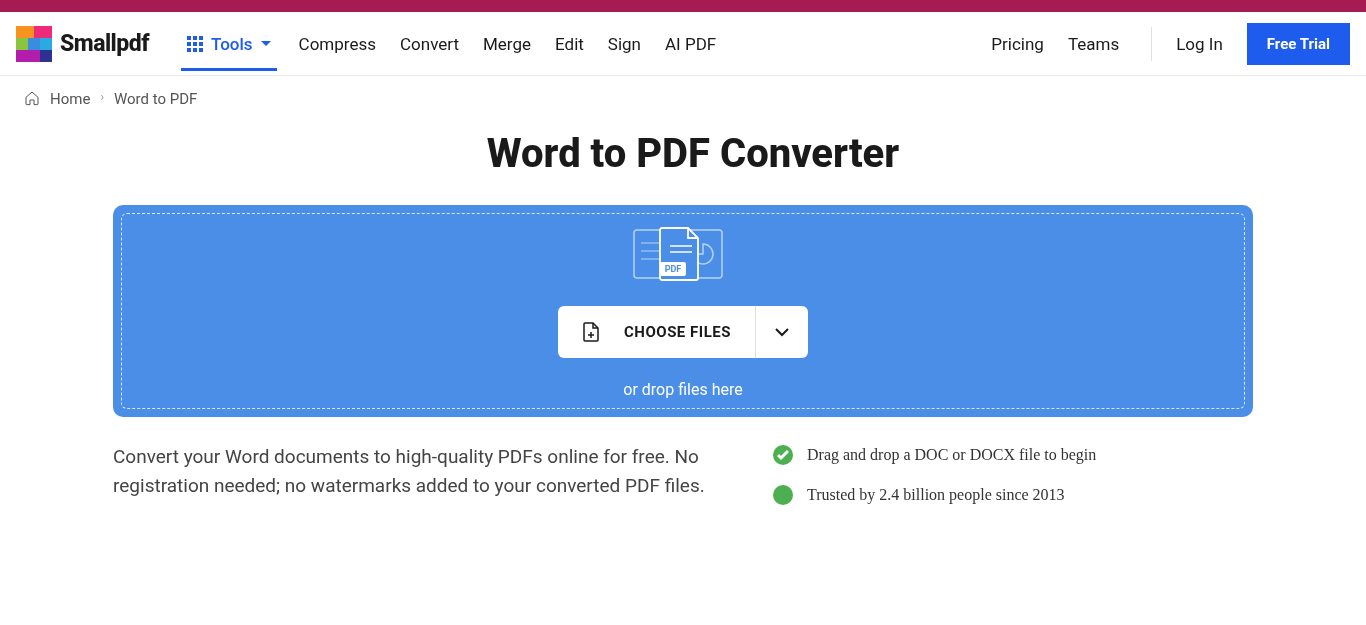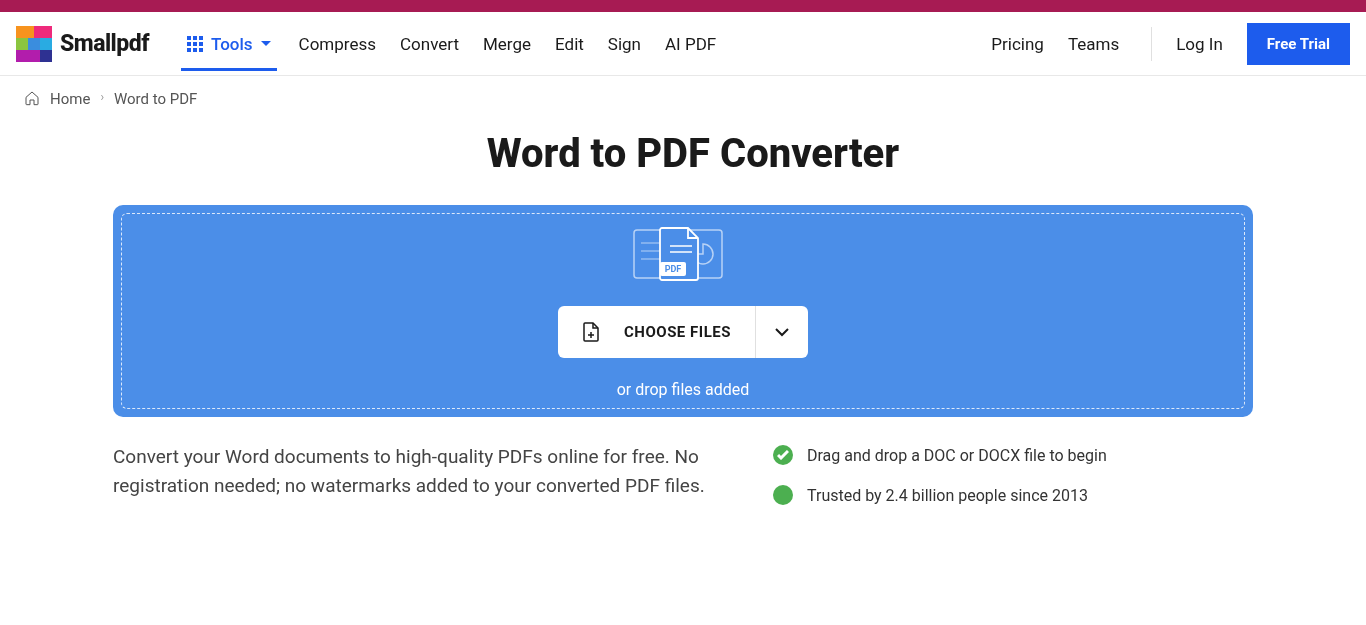--- a/index.html
+++ b/index.html
@@ -155,21 +155,21 @@
       gap: 40px;
     }
     .desc {
       flex: 1;
       font-size: 19px;
       line-height: 1.5;
       color: #444;
       max-width: 620px;
     }
     .features { flex: 0 0 400px; display:flex; flex-direction:column; gap:20px; margin-top:2px;}
-    .feat { display:flex; align-items:center; gap:14px; font-size:16px; color:#333;}
+    .feat { display:flex; align-items:center; gap:14px; font-size:16px; color:#333;font-family:Liberation Serif, serif;}
     .check-icon {
       width:20px;height:20px;border-radius:50%;background:#4caf50;
       display:flex;align-items:center;justify-content:center;flex-shrink:0;
     }
     .check-icon svg{stroke:#fff;stroke-width:3;fill:none;}
   </style>
 </head>
 <body>
 
 <div class="top-bar"></div>
@@ -268,21 +268,21 @@
         </svg>
         <span>CHOOSE FILES</span>
       </div>
       <div class="choose-caret">
         <svg width="16" height="10" viewBox="0 0 16 10">
             <polyline points="2,2 8,8 14,2"></polyline>
           </svg>
       </div>
     </div>
 
-    <div class="drop-text">or drop files added</div>
+    <div class="drop-text">or drop files here</div>
   </div>
 </div>
 
 <div class="below">
   <p class="desc">Convert your Word documents to high-quality PDFs online for free. No registration needed; no watermarks added to your converted PDF files.</p>
   <div class="features">
     <div class="feat">
       <span class="check-icon">
           <svg width="12" height="10" viewBox="0 0 12 10">
             <polyline points="1,5 4,8 11,1"></polyline>

